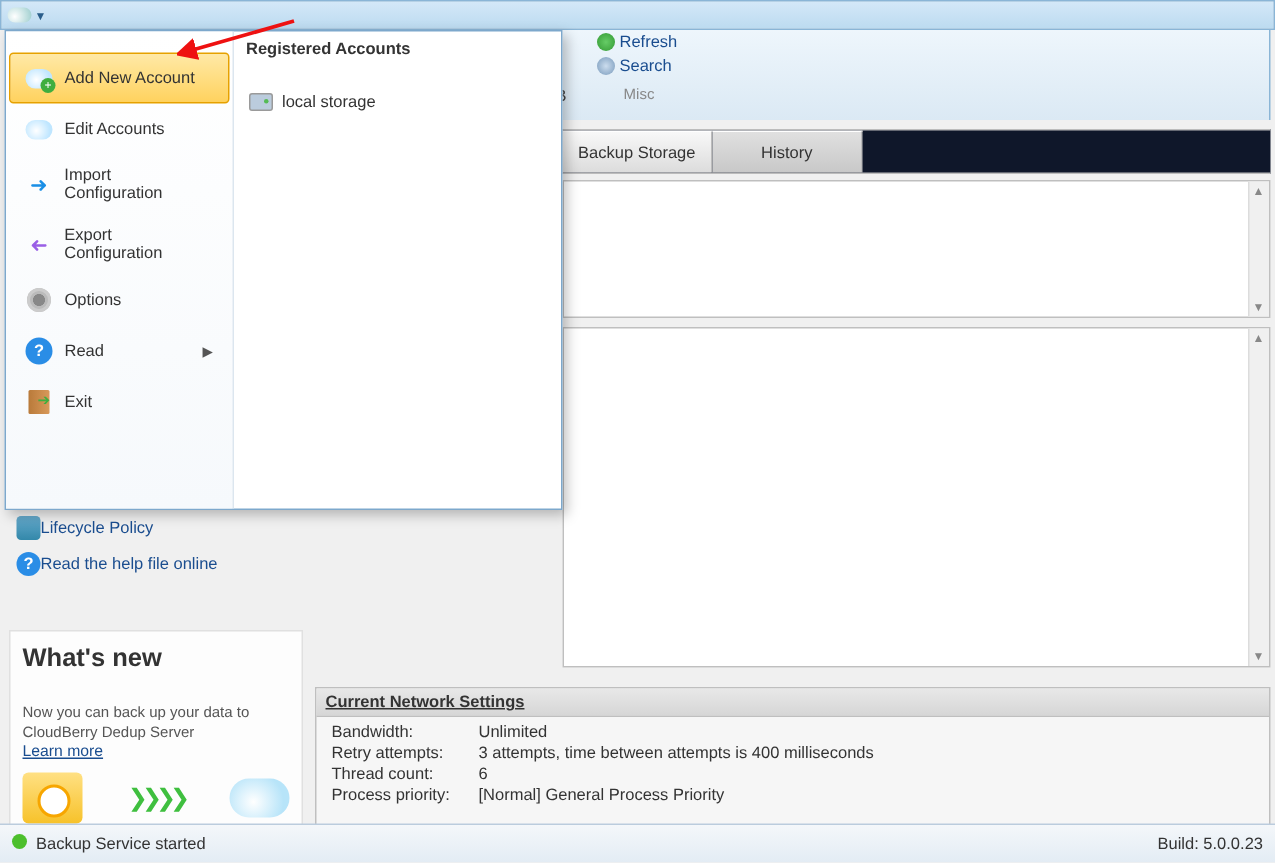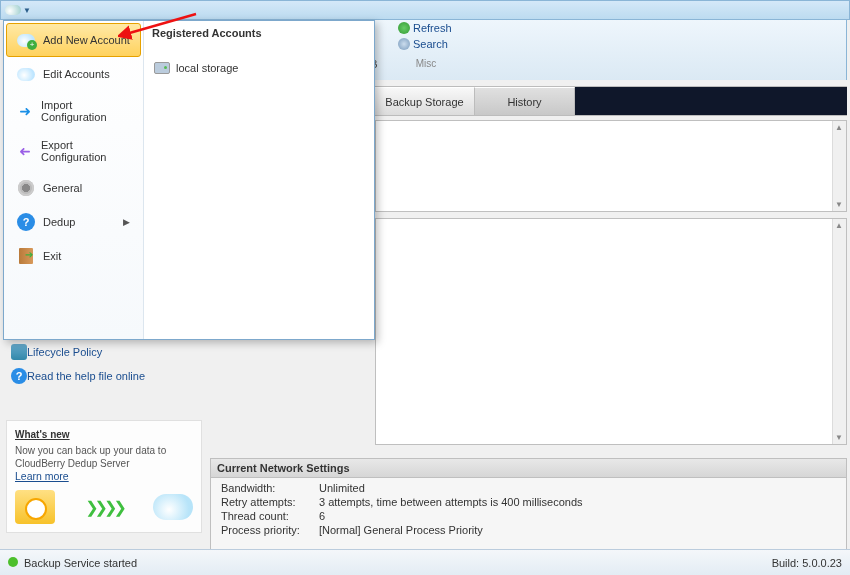--- a/index.html
+++ b/index.html
@@ -30,42 +30,42 @@
   .scrollbar { position: absolute; right: 0; top: 0; bottom: 0; width: 14px; background: #f0f0f0; border-left: 1px solid #dcdcdc; }
   .scrollbar::before { content: "▲"; position: absolute; top: 2px; left: 2px; font-size: 8px; color: #888; }
   .scrollbar::after { content: "▼"; position: absolute; bottom: 2px; left: 2px; font-size: 8px; color: #888; }
 
   
   .sidebar-bottom { position: absolute; top: 340px; left: 3px; width: 200px; }
   .side-link { display: flex; align-items: center; gap: 0; padding: 4px 8px; color: #1a4d8f; cursor: pointer; }
   .side-ico { width: 16px; height: 16px; border-radius: 3px; display: inline-block; }
 
   .whatsnew { position: absolute; left: 6px; top: 420px; width: 196px; padding: 8px; background: #fdfdfd; border: 1px solid #e0e0e0; }
-  .whatsnew h3 { font-size: 10px; font-weight: bold; color: #333; margin-bottom: 4px; text-decoration: underline; }
+  .whatsnew h3 { font-size: 17px; font-weight: bold; color: #333; margin-bottom: 20px; }
   .whatsnew p { color: #555; font-size: 10px; line-height: 1.3; }
   .whatsnew a { color: #1a4d8f; font-size: 10.5px; }
   .whatsnew .promo { margin-top: 8px; display: flex; align-items: center; justify-content: space-between; }
   .promo .folder { width: 40px; height: 34px; background: linear-gradient(#ffe083,#f7c22a); border-radius: 4px; position: relative; }
   .promo .folder::after { content: ""; position: absolute; left: 10px; top: 8px; width: 18px; height: 18px; border-radius: 50%; background: #fff; border: 2px solid #f7a600; }
   .promo .folder .chk { position: absolute; left: 15px; top: 12px; color: #f7a600; font-size: 12px; }
   .promo .arrows { color: #3fbf3f; font-size: 16px; letter-spacing: -4px; }
   .promo .cloud { width: 40px; height: 26px; background: radial-gradient(circle at 40% 60%, #fff, #b7e4f9 70%); border-radius: 14px; }
 
   
   .netpanel { position: absolute; left: 210px; right: 3px; bottom: 20px; top: 458px; border: 1px solid #bfbfbf; background: #f6f6f6; }
-  .netpanel .head { background: linear-gradient(#e8e8e8,#d6d6d6); border-bottom: 1px solid #bfbfbf; padding: 3px 6px; font-weight: bold; color: #333; }
+  .netpanel .head { background: linear-gradient(#e8e8e8,#d6d6d6); border-bottom: 1px solid #bfbfbf; padding: 3px 6px; font-weight: bold; color: #333; text-decoration: underline; }
   .netpanel .kv { display: grid; grid-template-columns: 90px 1fr; gap: 2px 8px; padding: 4px 10px; color: #333; }
 
   
   .statusbar { position: absolute; left: 0; right: 0; bottom: 0; height: 26px; background: linear-gradient(#f4f7fa,#e3ecf4); border-top: 1px solid #bcd; display: flex; align-items: center; padding: 0 8px; justify-content: space-between; color: #333; }
   .statusbar .led { width: 10px; height: 10px; border-radius: 50%; background: #4cbf2c; margin-right: 6px; display: inline-block; }
 
   
   .popup { position: absolute; top: 20px; left: 3px; width: 372px; height: 320px; background: #fff; border: 1px solid #7da8cc; box-shadow: 3px 3px 8px rgba(0,0,0,.25); display: flex; z-index: 50; }
-  .popup .menu { width: 140px; background: linear-gradient(#fff,#f6f9fc); border-right: 1px solid #dce6ef; padding-top: 2px; }
+  .popup .menu { width: 152px; background: linear-gradient(#fff,#f6f9fc); border-right: 1px solid #dce6ef; padding-top: 14px; }
   .mitem { display: flex; align-items: center; gap: 8px; padding: 7px 10px; color: #333; cursor: pointer; border: 1px solid transparent; margin: 0 2px; border-radius: 3px; }
   .mitem .mico { width: 18px; height: 18px; display: flex; align-items: center; justify-content: center; }
   .mitem.hovered { background: linear-gradient(#ffe9a6,#ffd25e); border: 1px solid #e6a100; }
   .mitem .chev { margin-left: auto; font-size: 9px; color: #555; }
 
   .popup .right { flex: 1; padding: 6px 8px; }
   .popup .right h4 { font-weight: bold; color: #333; margin-bottom: 20px; }
   .acct { display: flex; align-items: center; gap: 6px; padding: 3px 2px; color: #333; cursor: pointer; }
   .acct .aico { width: 16px; height: 12px; background: #bcd; border-radius: 2px; }
 
@@ -187,25 +187,25 @@
       <span>Import Configuration</span>
     </div>
     <div class="mitem">
       <span class="mico ico-arrow-l" style="transform:scaleX(-1);">➜</span>
       <span>Export Configuration</span>
     </div>
     <div class="mitem">
       <span class="mico">
           <span class="ico-gear"></span>
         </span>
-      <span>General</span>
+      <span>Options</span>
     </div>
     <div class="mitem">
       <span class="mico ico-help">?</span>
-      <span>Dedup</span>
+      <span>Read</span>
       <span class="chev">▶</span>
     </div>
     <div class="mitem">
       <span class="mico">
           <span class="ico-exit"></span>
         </span>
       <span>Exit</span>
     </div>
   </div>
   <div class="right">

